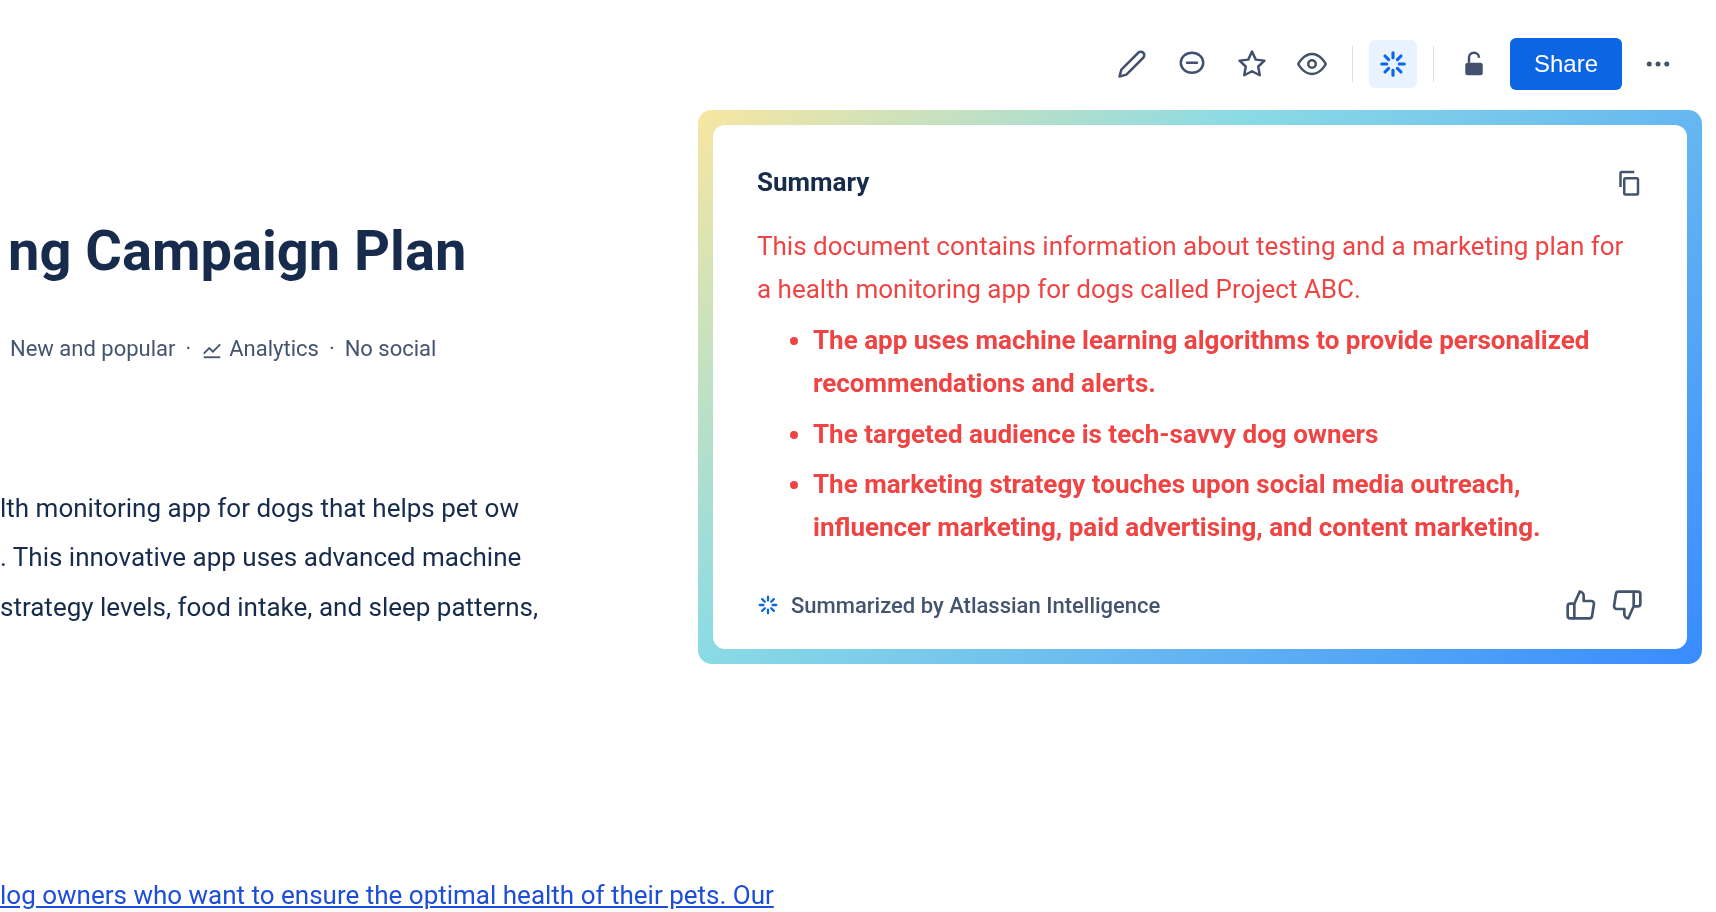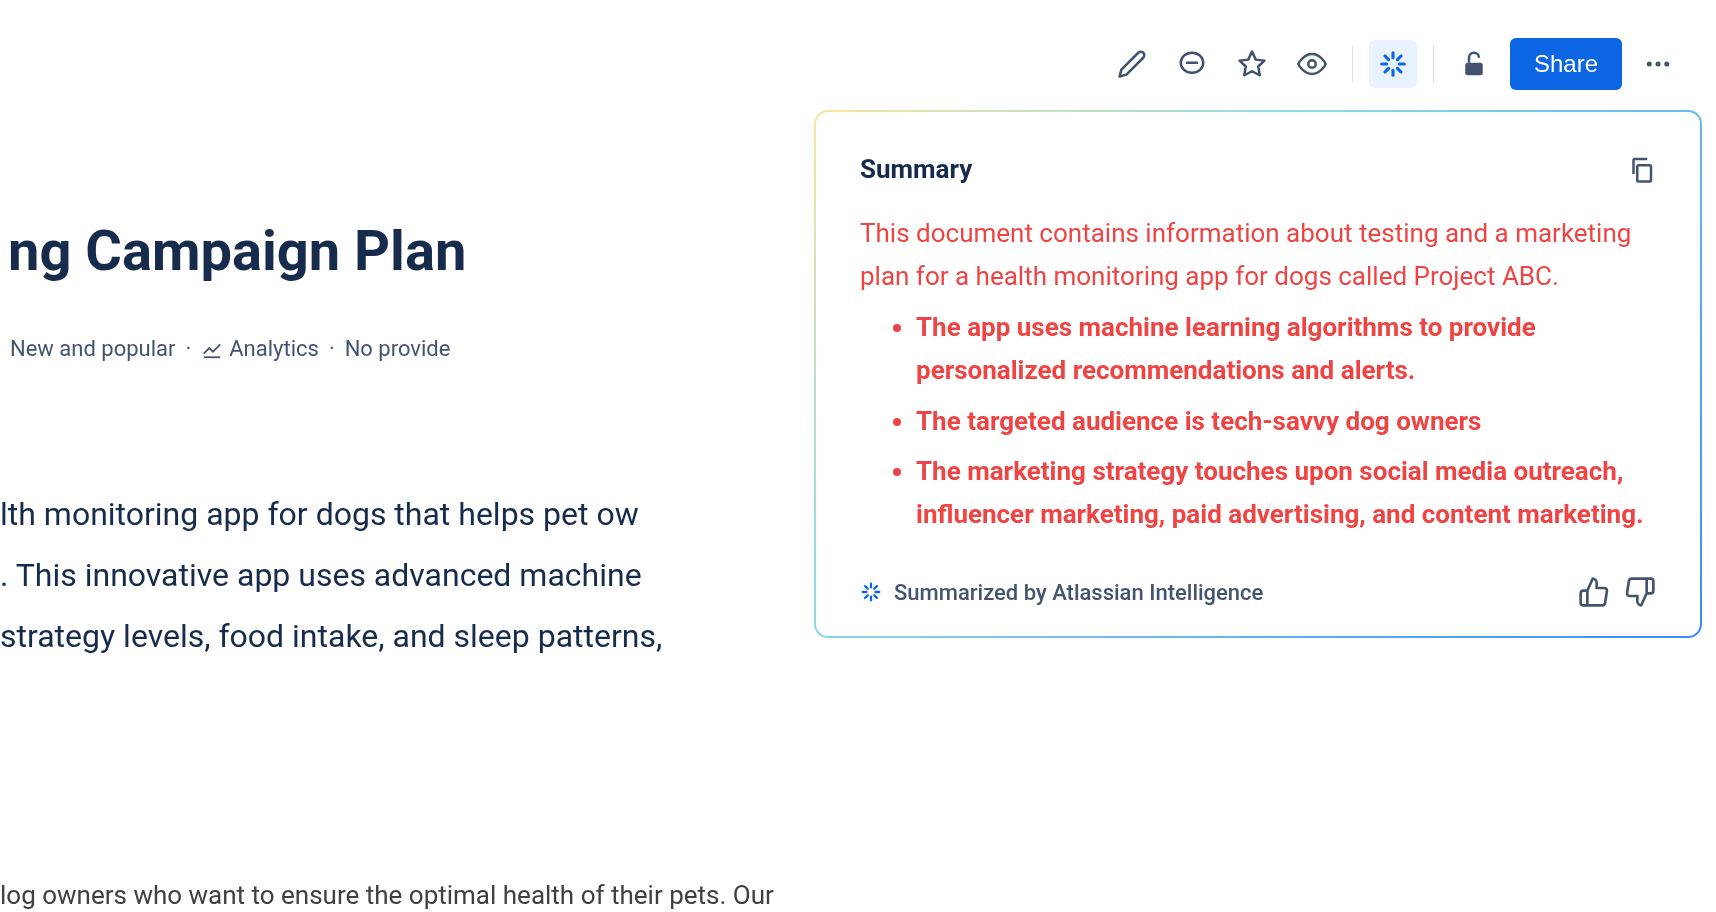--- a/index.html
+++ b/index.html
@@ -71,43 +71,44 @@
       color: #44546f;
     }
     .meta-item { display: flex; align-items: center; gap: 6px; white-space: nowrap; }
     .meta-dot { color: #44546f; }
     .meta-icon { width: 22px; height: 22px; stroke: #44546f; fill: none; stroke-width: 2; }
     .body-text {
       position: absolute;
       top: 484px;
       left: 0;
       width: 776px;
-      font-size: 32px;
+      font-size: 26px;
       line-height: 1.9;
       color: #172b4d;
       white-space: nowrap;
       overflow: visible;
     }
     .body-text-2 {
       position: absolute;
       top: 880px;
       left: 0;
       width: 900px;
       font-size: 26px;
-      color: #404040;
+      color: #1d4ed8;
       white-space: nowrap;
+      text-decoration: underline;
     }
     .summary-panel {
       position: absolute;
       top: 110px;
       right: 14px;
-      width: 888px;
+      width: 1004px;
       background: #ffffff;
       border-radius: 14px;
-      padding: 2px;
+      padding: 15px;
       background-image: linear-gradient(135deg, #f8e6a0 0%, #8bdbe5 35%, #388bff 100%);
     }
     .summary-inner {
       background: #ffffff;
       border-radius: 12px;
       padding: 42px 44px 28px 44px;
     }
     .summary-header {
       display: flex;
       justify-content: space-between;
@@ -215,21 +216,21 @@
   <span class="meta-item">New and popular</span>
   <span class="meta-dot">·</span>
   <span class="meta-item">
     <svg class="meta-icon" viewBox="0 0 24 24">
         <polyline points="3 17 9 11 13 15 21 7" fill="none" stroke="currentColor" stroke-width="2"></polyline>
         <polyline points="3 21 21 21" stroke="currentColor" stroke-width="2"></polyline>
       </svg>
     <span>Analytics</span>
   </span>
   <span class="meta-dot">·</span>
-  <span class="meta-item">No provide</span>
+  <span class="meta-item">No social</span>
 </div>
 
 <div class="body-text">
   <div>lth monitoring app for dogs that helps pet ow</div>
   <div>. This innovative app uses advanced machine </div>
   <div>strategy levels, food intake, and sleep patterns,</div>
 </div>
 
 <div class="body-text-2">log owners who want to ensure the optimal health of their pets. Our</div>
 

